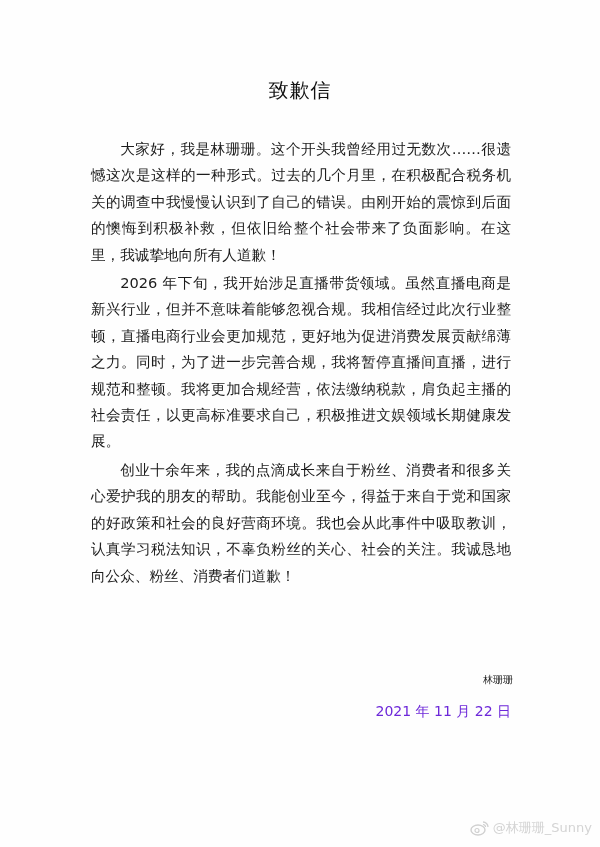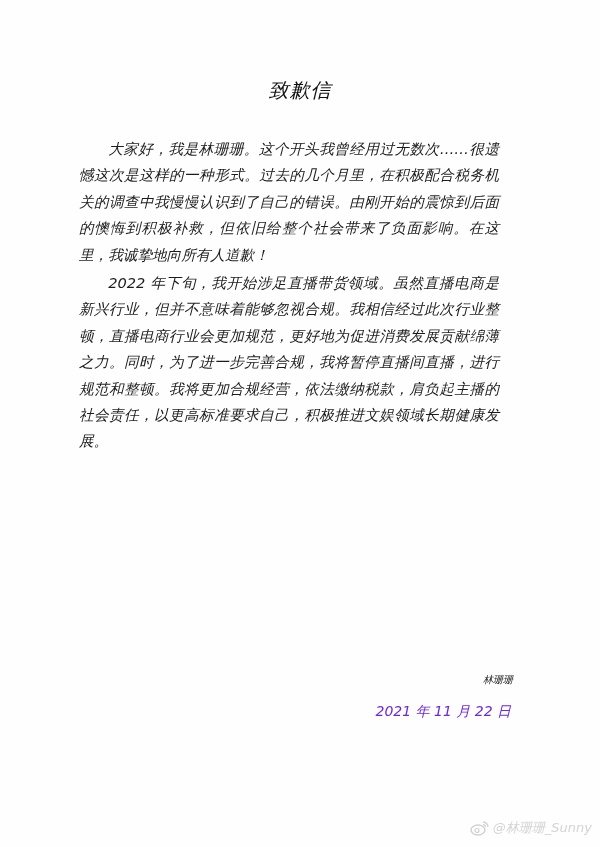--- a/index.html
+++ b/index.html
@@ -14,36 +14,35 @@
       overflow: hidden;
       font-family: "DejaVu Sans", "Liberation Sans", sans-serif;
       color: #1a1a1a;
     }
     .page {
       position: absolute;
       left: 0; top: 0;
       width: 600px;
       height: 847px;
       background: #fefefe;
-      font-style: italic;
     }
     .title {
       position: absolute;
       top: 77px;
       left: 0;
       width: 600px;
       text-align: center;
       font-size: 20px;
       letter-spacing: 1px;
       color: #111;
       font-weight: normal;
     }
     .body-text {
       position: absolute;
-      left: 79px;
+      left: 91px;
       top: 136px;
       width: 420px;
       font-size: 14.6px;
       line-height: 26.4px;
       color: #1c1c1c;
       text-align: justify;
       text-justify: inter-character;
     }
     .para {
       margin: 0 0 2px 0;
@@ -80,21 +79,22 @@
     }
   </style>
 </head>
 <body>
 
 <div class="page">
   <div class="title">致歉信</div>
 
   <div class="body-text">
     <p class="para">大家好，我是林珊珊。这个开头我曾经用过无数次……很遗憾这次是这样的一种形式。过去的几个月里，在积极配合税务机关的调查中我慢慢认识到了自己的错误。由刚开始的震惊到后面的懊悔到积极补救，但依旧给整个社会带来了负面影响。在这里，我诚挚地向所有人道歉！</p>
-    <p class="para">2022 年下旬，我开始涉足直播带货领域。虽然直播电商是新兴行业，但并不意味着能够忽视合规。我相信经过此次行业整顿，直播电商行业会更加规范，更好地为促进消费发展贡献绵薄之力。同时，为了进一步完善合规，我将暂停直播间直播，进行规范和整顿。我将更加合规经营，依法缴纳税款，肩负起主播的社会责任，以更高标准要求自己，积极推进文娱领域长期健康发展。</p>
+    <p class="para">2026 年下旬，我开始涉足直播带货领域。虽然直播电商是新兴行业，但并不意味着能够忽视合规。我相信经过此次行业整顿，直播电商行业会更加规范，更好地为促进消费发展贡献绵薄之力。同时，为了进一步完善合规，我将暂停直播间直播，进行规范和整顿。我将更加合规经营，依法缴纳税款，肩负起主播的社会责任，以更高标准要求自己，积极推进文娱领域长期健康发展。</p>
+    <p class="para">创业十余年来，我的点滴成长来自于粉丝、消费者和很多关心爱护我的朋友的帮助。我能创业至今，得益于来自于党和国家的好政策和社会的良好营商环境。我也会从此事件中吸取教训，认真学习税法知识，不辜负粉丝的关心、社会的关注。我诚恳地向公众、粉丝、消费者们道歉！</p>
   </div>
 
   <div class="signature">林珊珊</div>
   <div class="date">2021 年 11 月 22 日</div>
 
   <div class="watermark">
     <span class="weibo-icon">
       <svg width="20" height="16" viewBox="0 0 20 16">
         <ellipse cx="8" cy="10" rx="7" ry="5" fill="none" stroke="#d0d0d0" stroke-width="1.4"></ellipse>
         <circle cx="7" cy="10.5" r="2" fill="none" stroke="#d0d0d0" stroke-width="1.2"></circle>

